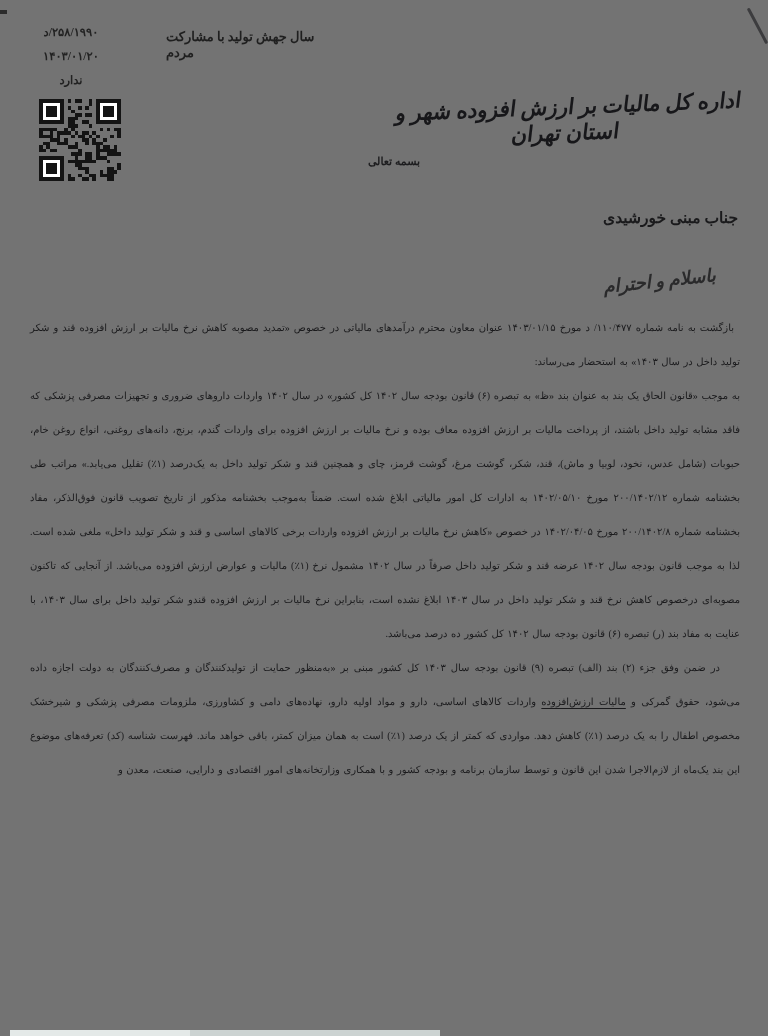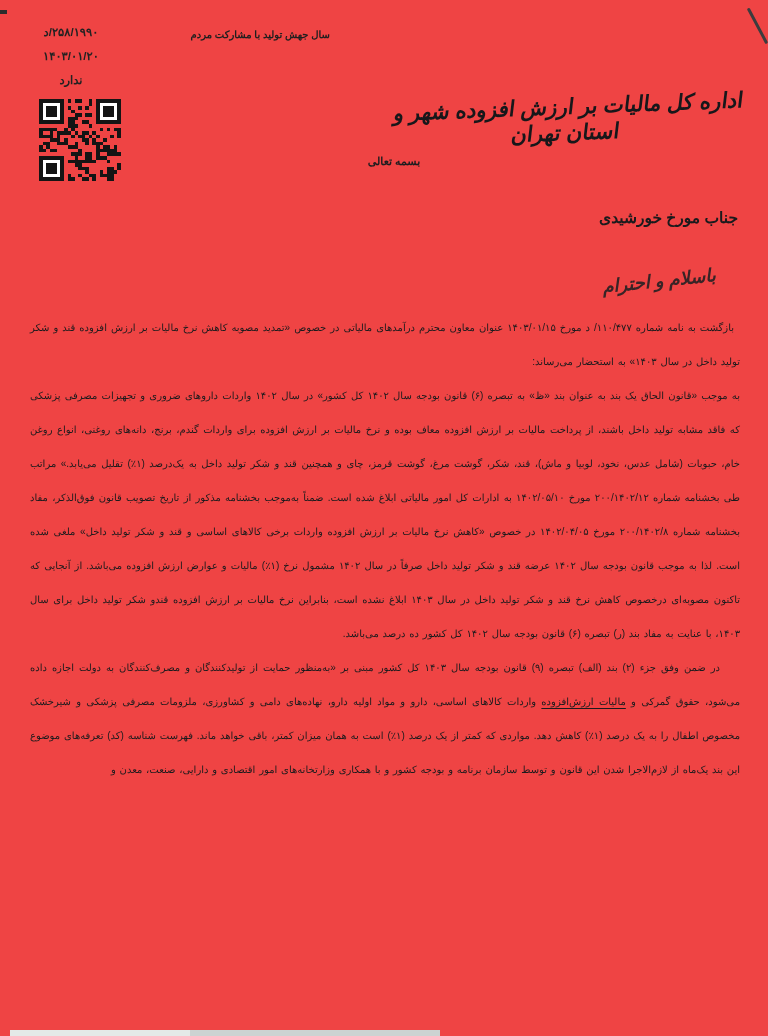--- a/index.html
+++ b/index.html
@@ -1,30 +1,30 @@
 <!DOCTYPE html>
 <html lang="fa" dir="rtl"><head>
 <meta charset="utf-8">
 <style>
   html,body{margin:0;padding:0;background:#ffffff;}
   .page{
     position:relative;width:768px;height:1036px;overflow:hidden;
-    background:#ef4444;color:#1d1d1f;
-    font-family:Liberation Sans, sans-serif;
+    background:#737373;color:#1d1d1f;
+    font-family:Liberation Serif, serif;
   }
   
   .corner-mark{position:absolute;top:6px;right:10px;width:2.5px;height:40px;background:#3c3c3e;transform:rotate(-28deg);border-radius:2px;}
   
   .edge-dash{position:absolute;left:0;top:10px;width:7px;height:4px;background:#2c2c2c;}
   
   .meta{position:absolute;left:28px;top:20px;width:86px;direction:rtl;text-align:center;
         font-size:11.5px;font-weight:bold;line-height:24px;color:#222;}
   
-  .slogan{position:absolute;left:166px;top:29px;width:164px;text-align:right;
-          font-size:10px;font-weight:bold;color:#1f1f1f;}
+  .slogan{position:absolute;left:166px;top:29px;width:164px;text-align:left;
+          font-size:13px;font-weight:bold;color:#1f1f1f;}
   
   .qr{position:absolute;left:34px;top:99px;width:92px;height:82px;}
   
   .org{position:absolute;right:6px;top:94px;width:390px;direction:rtl;text-align:center;
        font-size:21.5px;font-weight:bold;color:#17171a;
        transform:rotate(-2.2deg) skewX(-9deg);letter-spacing:.5px;}
   
   .besm{position:absolute;left:328px;top:155px;width:132px;text-align:center;
         font-size:11px;font-weight:bold;}
   
@@ -222,21 +222,21 @@
         <rect x="0" y="16" width="7" height="7"></rect>
         <rect x="1" y="17" width="5" height="5" fill="#fff"></rect>
         <rect x="2" y="18" width="3" height="3" fill="#141414"></rect>
       </svg></div>
 
   <div class="org">اداره کل مالیات بر ارزش افزوده شهر و استان تهران</div>
 
   <div class="besm">بسمه تعالی</div>
 
   <div class="recipient">
-    <div>جناب مورخ خورشیدی</div>
+    <div>جناب مبنی خورشیدی</div>
   </div>
 
   <div class="salutation">باسلام و احترام</div>
 
   <div class="body-text">
     <p class="p1">بازگشت به نامه شماره ۱۱۰/۴۷۷/ د مورخ ۱۴۰۳/۰۱/۱۵ عنوان معاون محترم درآمدهای مالیاتی در خصوص «تمدید مصوبه کاهش نرخ مالیات بر ارزش افزوده قند و شکر تولید داخل در سال ۱۴۰۳» به استحضار می‌رساند:</p>
     <p class="p2">به موجب «قانون الحاق یک بند به عنوان بند «ظ» به تبصره (۶) قانون بودجه سال ۱۴۰۲ کل کشور» در سال ۱۴۰۲ واردات داروهای ضروری و تجهیزات مصرفی پزشکی که فاقد مشابه تولید داخل باشند، از پرداخت مالیات بر ارزش افزوده معاف بوده و نرخ مالیات بر ارزش افزوده برای واردات گندم، برنج، دانه‌های روغنی، انواع روغن خام، حبوبات (شامل عدس، نخود، لوبیا و ماش)، قند، شکر، گوشت مرغ، گوشت قرمز، چای و همچنین قند و شکر تولید داخل به یک‌درصد (۱٪) تقلیل می‌یابد.» مراتب طی بخشنامه شماره ۲۰۰/۱۴۰۲/۱۲ مورخ ۱۴۰۲/۰۵/۱۰ به ادارات کل امور مالیاتی ابلاغ شده است. ضمناً به‌موجب بخشنامه مذکور از تاریخ تصویب قانون فوق‌الذکر، مفاد بخشنامه شماره ۲۰۰/۱۴۰۲/۸ مورخ ۱۴۰۲/۰۴/۰۵ در خصوص «کاهش نرخ مالیات بر ارزش افزوده واردات برخی کالاهای اساسی و قند و شکر تولید داخل» ملغی شده است. لذا به موجب قانون بودجه سال ۱۴۰۲ عرضه قند و شکر تولید داخل صرفاً در سال ۱۴۰۲ مشمول نرخ (۱٪) مالیات و عوارض ارزش افزوده می‌باشد. از آنجایی که تاکنون مصوبه‌ای درخصوص کاهش نرخ قند و شکر تولید داخل در سال ۱۴۰۳ ابلاغ نشده است، بنابراین نرخ مالیات بر ارزش افزوده قندو شکر تولید داخل برای سال ۱۴۰۳، با عنایت به مفاد بند (ر) تبصره (۶) قانون بودجه سال ۱۴۰۲ کل کشور ده درصد می‌باشد.</p>
     <p class="p3"><span>در ضمن وفق جزء (۲) بند (الف) تبصره (۹) قانون بودجه سال ۱۴۰۳ کل کشور مبنی بر «به‌منظور حمایت از تولیدکنندگان و مصرف‌کنندگان به دولت اجازه داده می‌شود، حقوق گمرکی و </span><span class="underlined">مالیات ارزش‌افزوده</span><span> واردات کالاهای اساسی، دارو و مواد اولیه دارو، نهاده‌های دامی و کشاورزی، ملزومات مصرفی پزشکی و شیرخشک مخصوص اطفال را به یک درصد (۱٪) کاهش دهد. مواردی که کمتر از یک درصد (۱٪) است به همان میزان کمتر، باقی خواهد ماند. فهرست شناسه (کد) تعرفه‌های موضوع این بند یک‌ماه از لازم‌الاجرا شدن این قانون و توسط سازمان برنامه و بودجه کشور و با همکاری وزارتخانه‌های امور اقتصادی و دارایی، صنعت، معدن و</span></p>
   </div>
 

